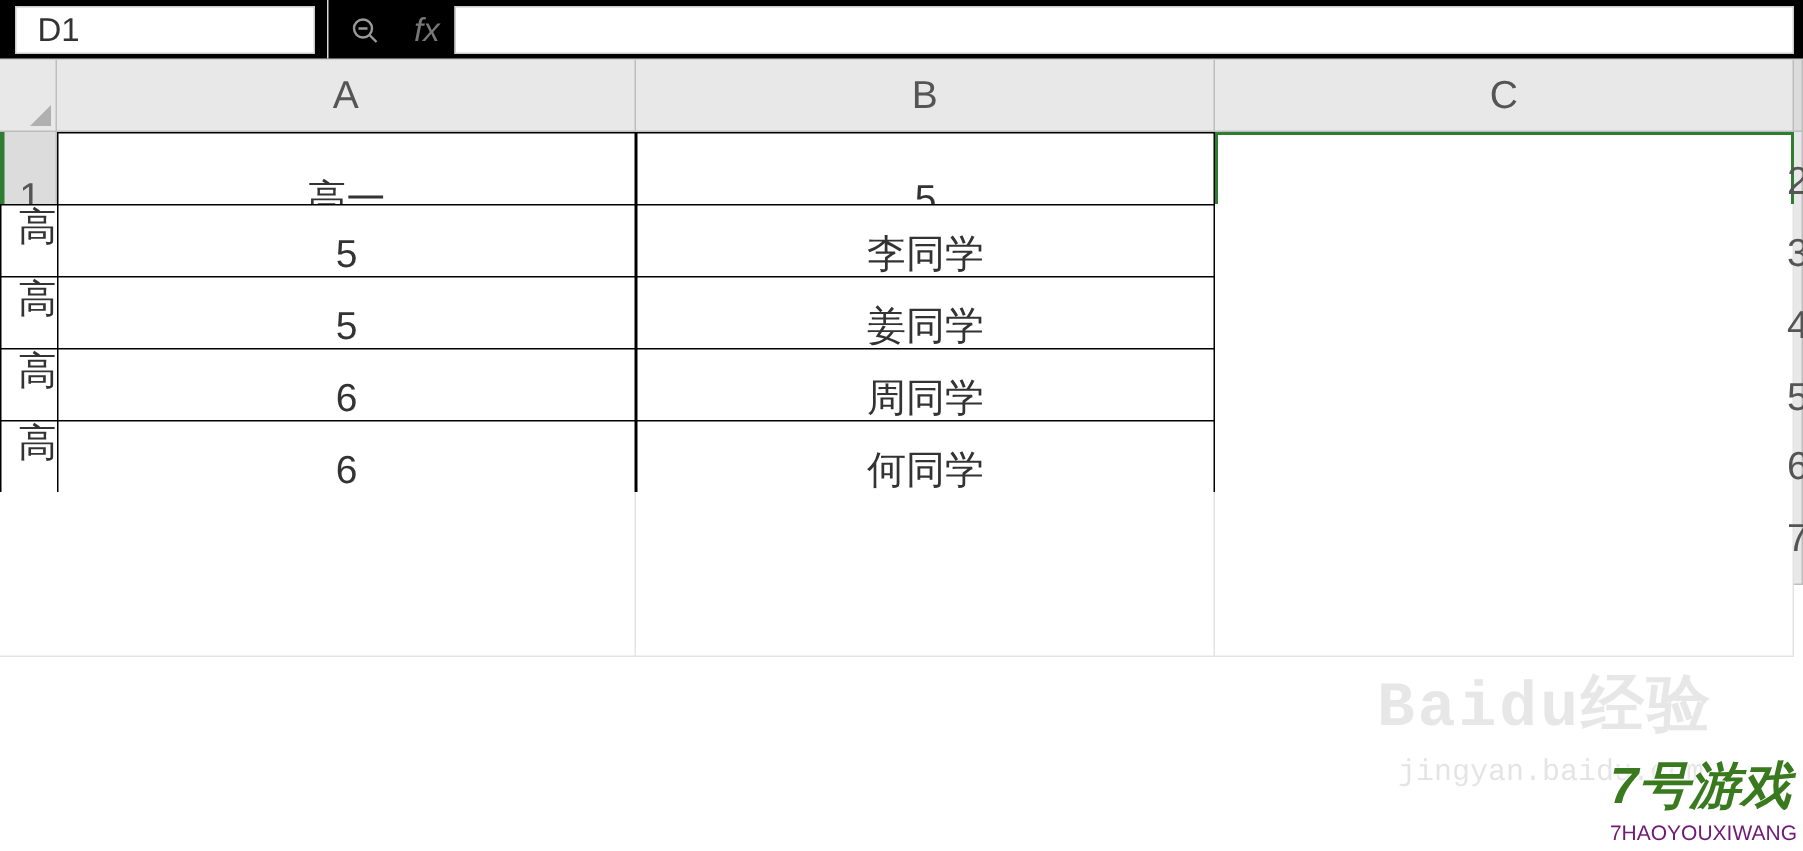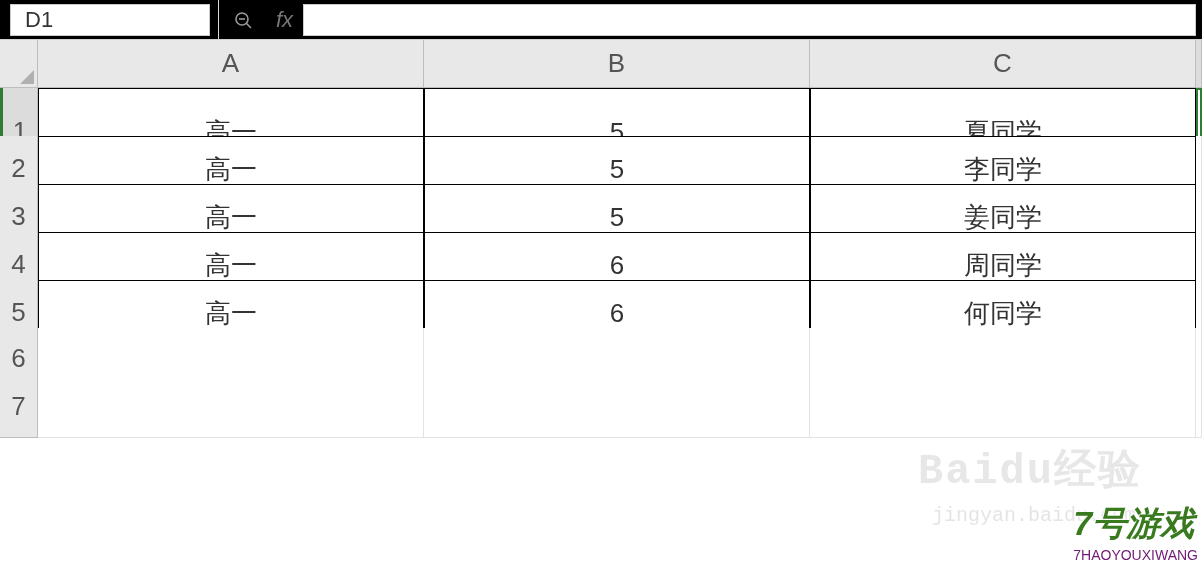--- a/index.html
+++ b/index.html
@@ -148,21 +148,20 @@
 
   <div class="corner"></div>
   <div class="col-head">A</div>
   <div class="col-head">B</div>
   <div class="col-head">C</div>
   <div class="col-head" style="background:#dcdcdc"></div>
 
   <div class="row-head sel" style="height:88px">1</div>
   <div class="cell b" style="height:88px">高一</div>
   <div class="cell b" style="height:88px">5</div>
-  <div class="cell b" style="height:88px">夏同学</div>
   <div class="d-col sel" style="height:88px"></div>
 
   <div class="row-head" style="height:66px">2</div>
   <div class="cell b" style="height:66px">高一</div>
   <div class="cell b" style="height:66px">5</div>
   <div class="cell b" style="height:66px">李同学</div>
   <div class="d-col" style="height:66px"></div>
 
   <div class="row-head" style="height:66px">3</div>
   <div class="cell b" style="height:66px">高一</div>

